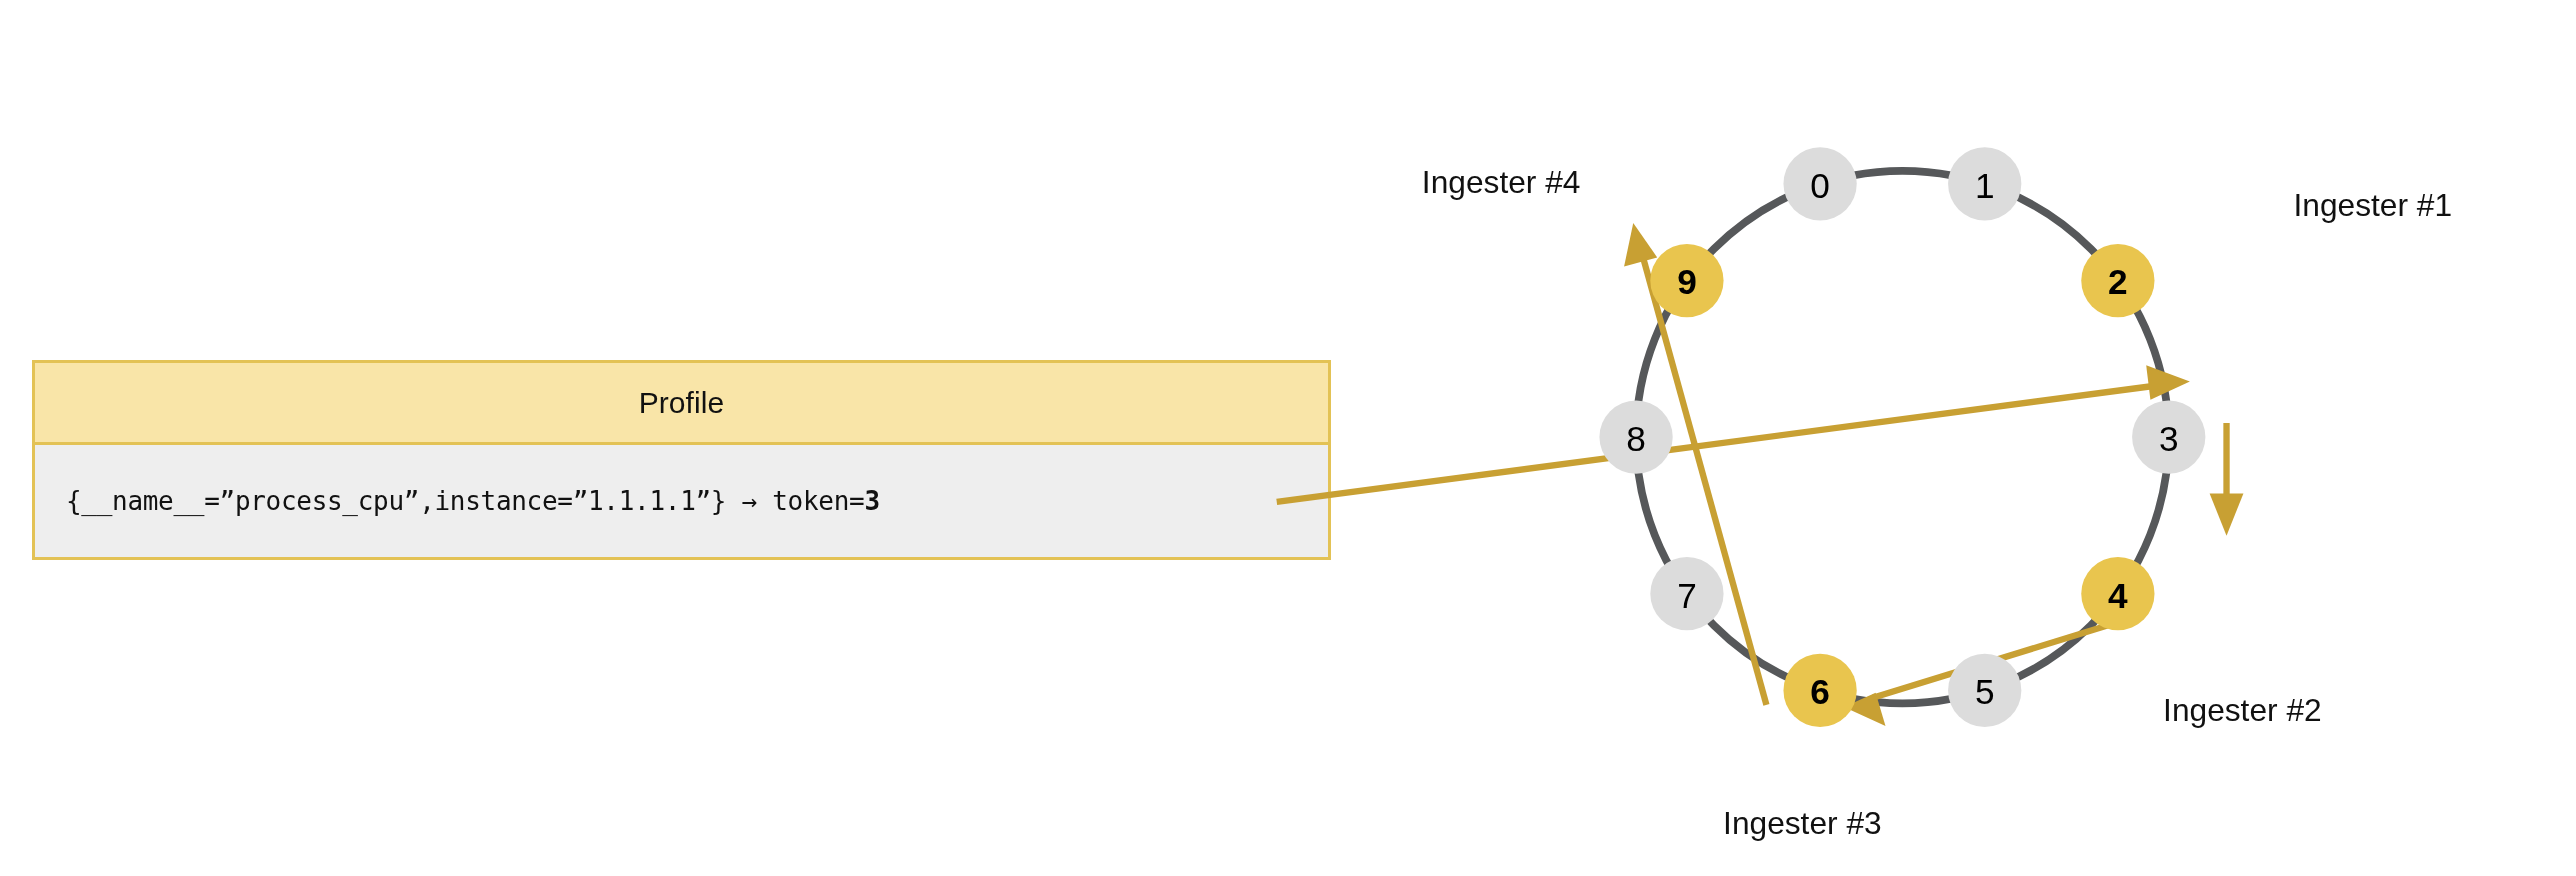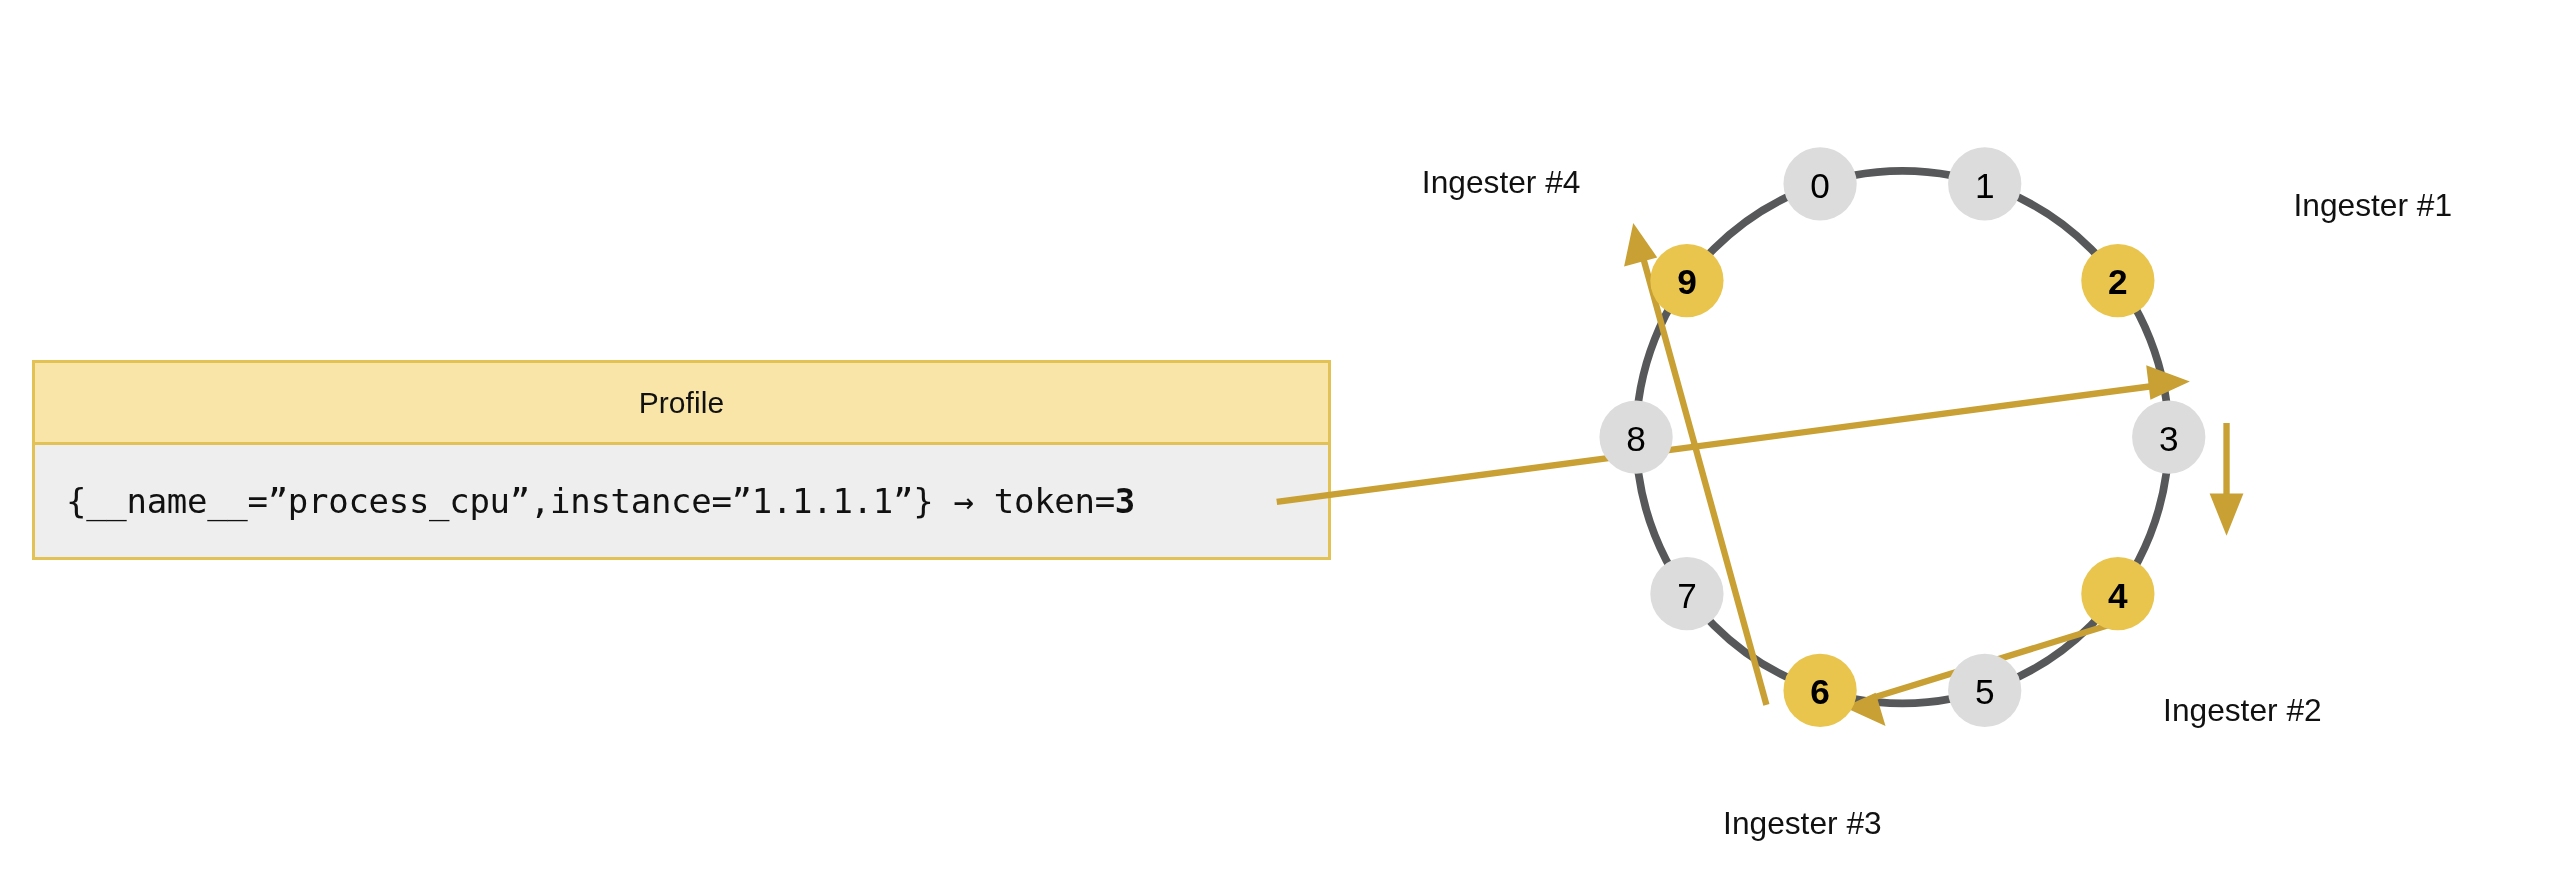--- a/index.html
+++ b/index.html
@@ -52,21 +52,21 @@
   }
   .profile-card__body {
     flex: 1;
     display: flex;
     align-items: center;
     padding-left: 31px;
     padding-right: 17px;
   }
   .profile-card__expr {
     font-family: "DejaVu Sans Mono", "Liberation Mono", monospace;
-    font-size: 34px;
+    font-size: 26px;
     color: #111111;
     white-space: pre;
     letter-spacing: -0.3px;
   }
   .profile-card__expr b {
     font-weight: bold;
   }
 
   
   #ring-svg {

